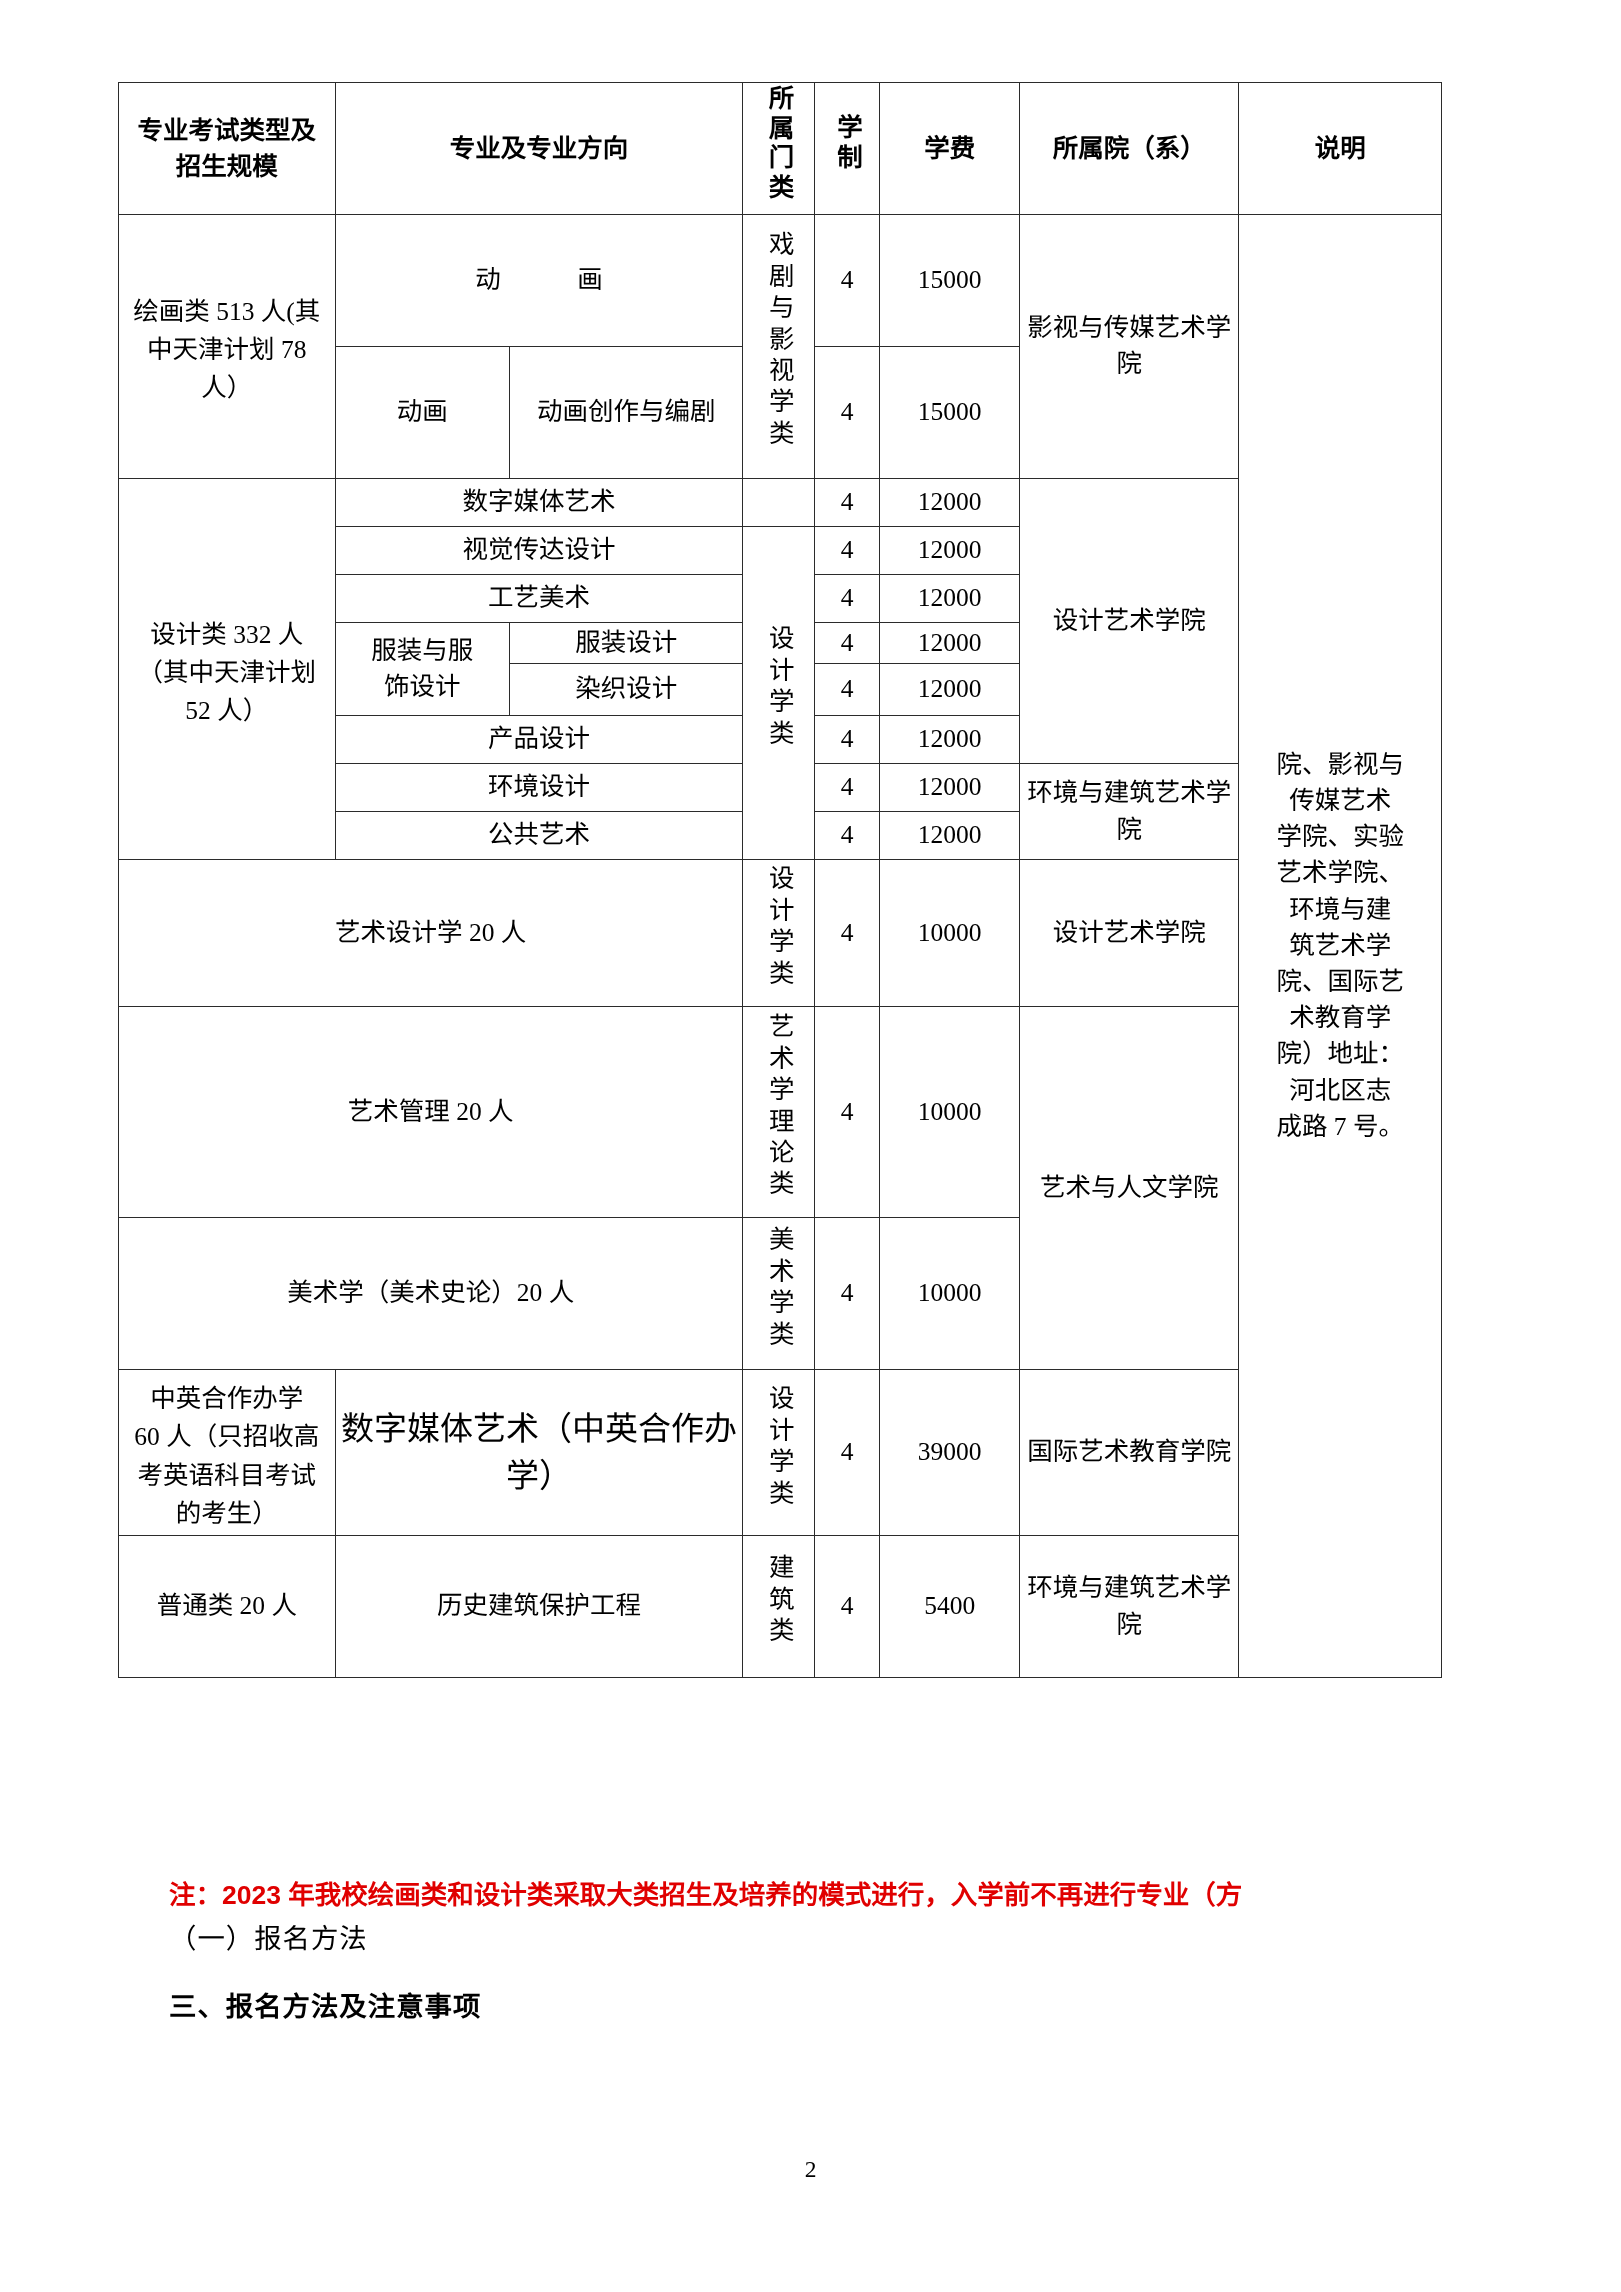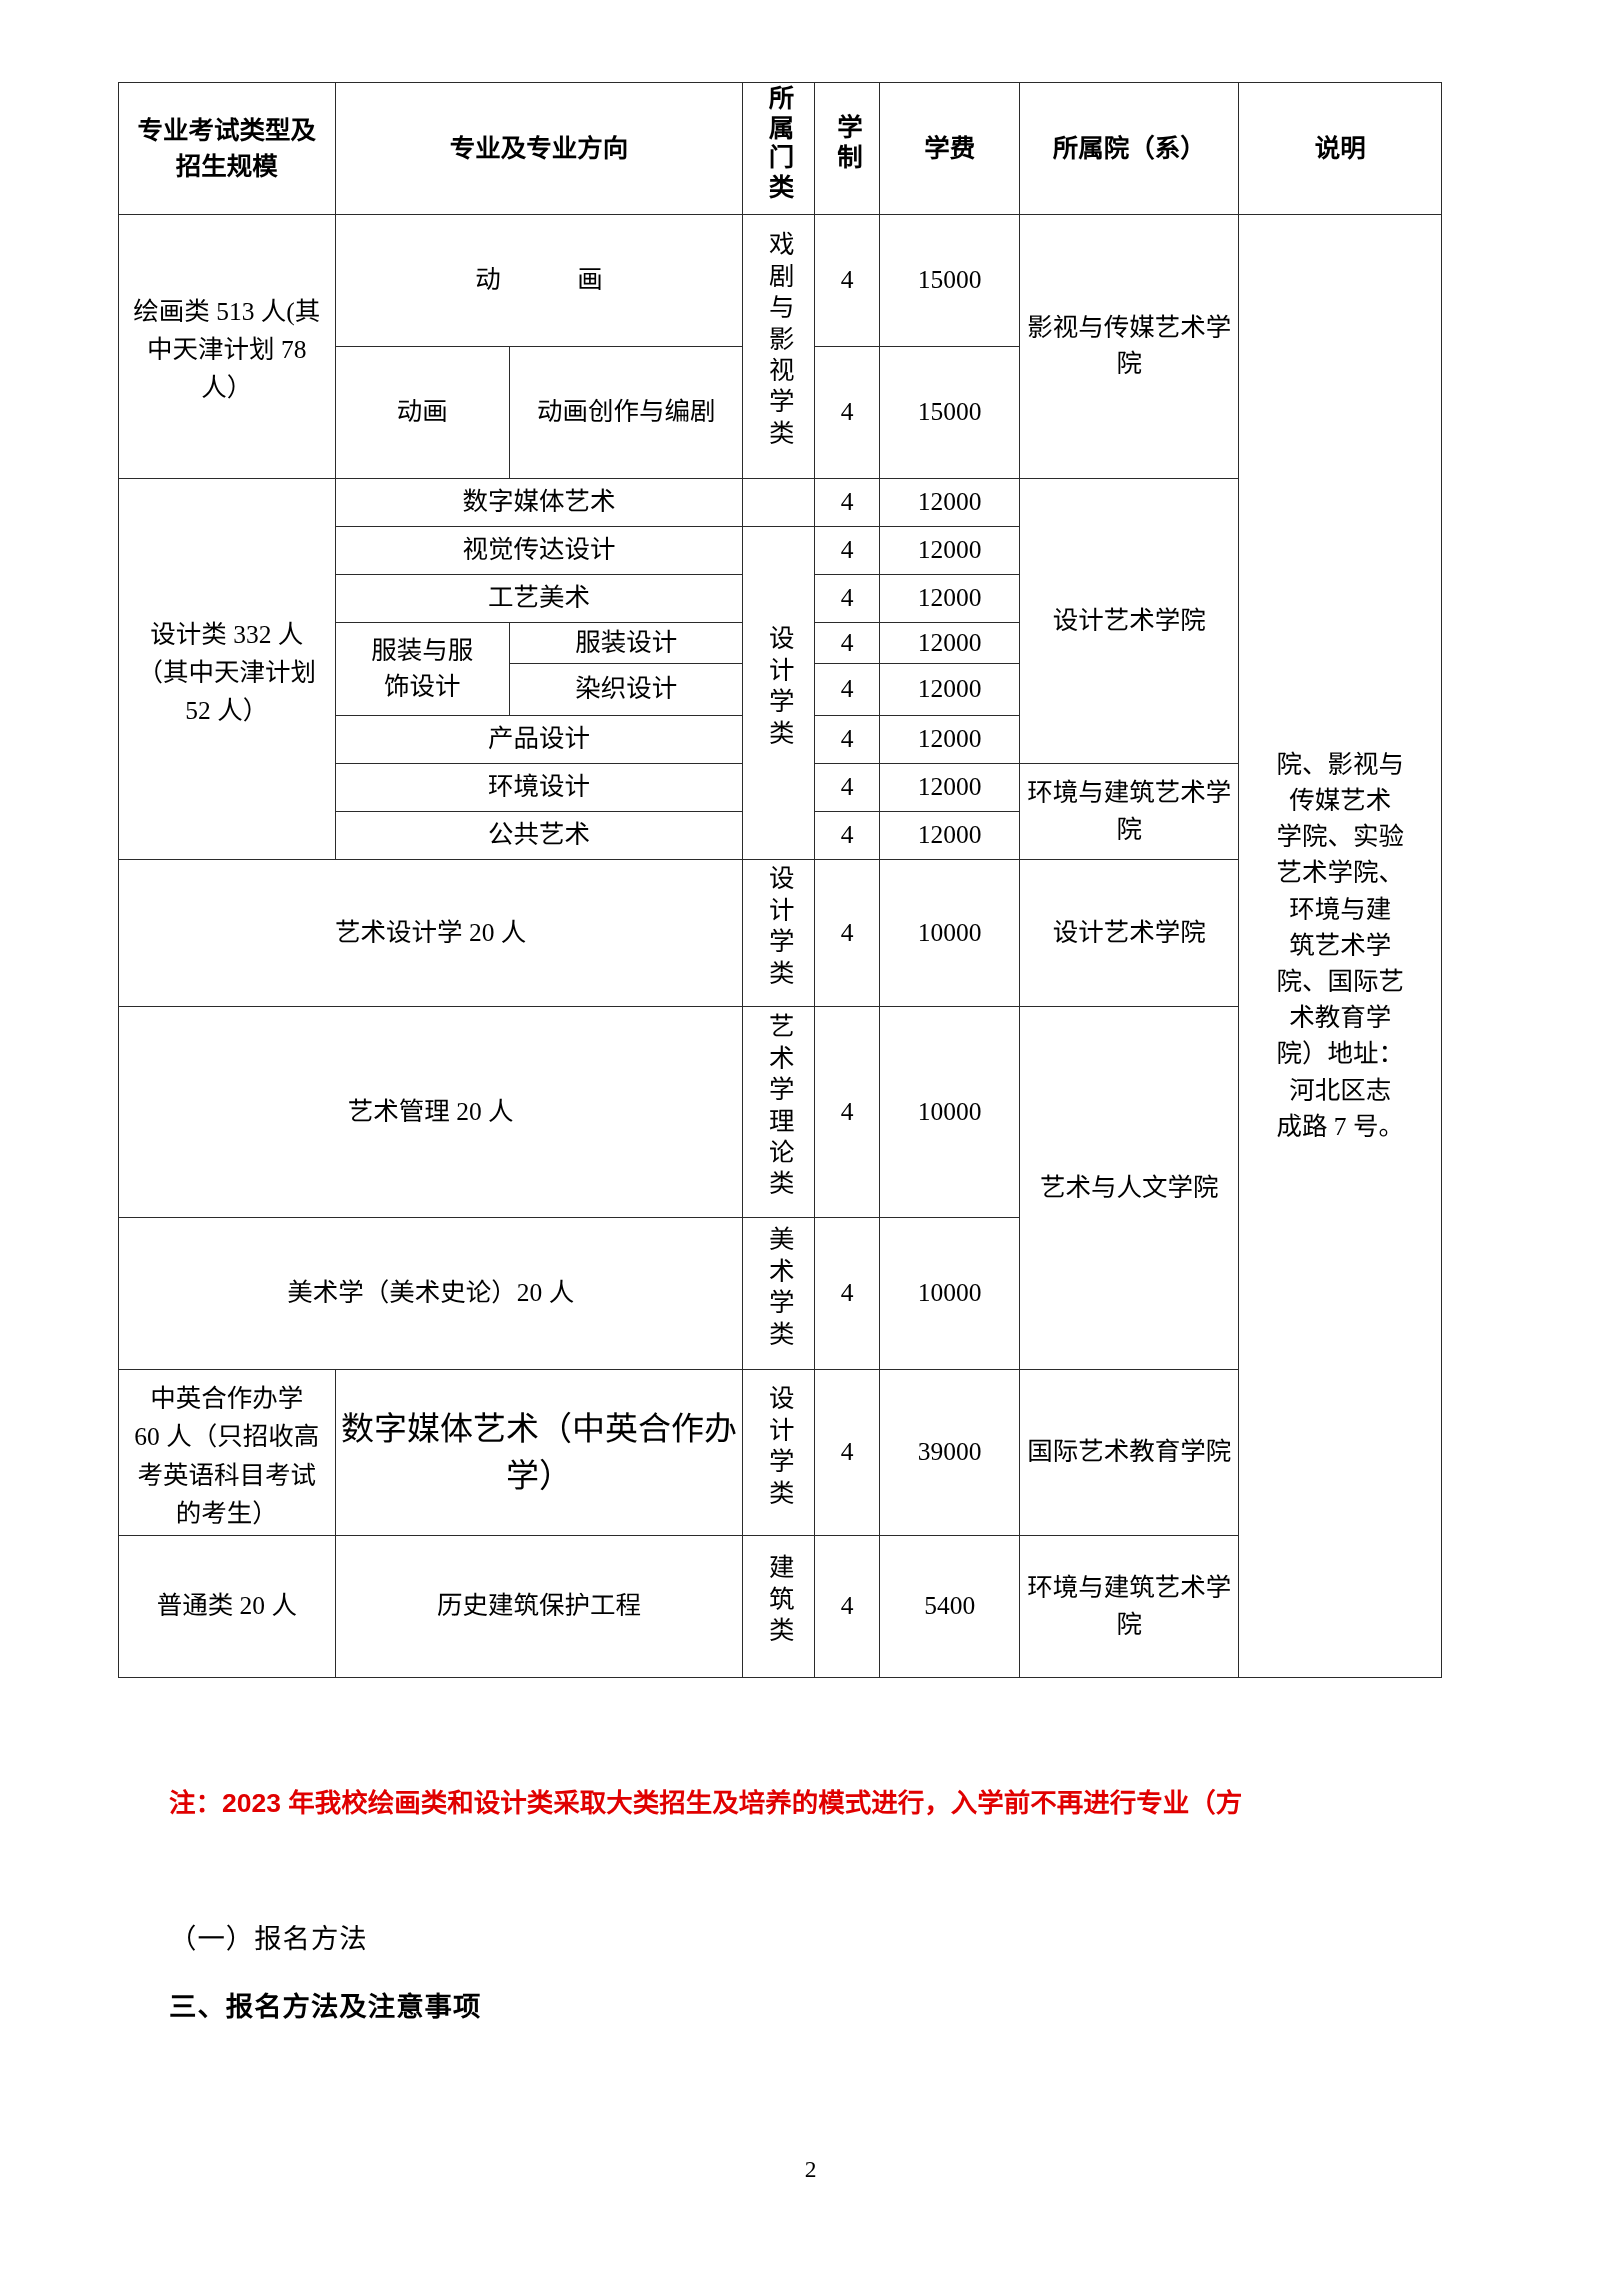--- a/index.html
+++ b/index.html
@@ -312,21 +312,21 @@
           </td>
           <td>4</td>
           <td>5400</td>
           <td>环境与建筑艺术学院</td>
         </tr>
 
       </tbody>
     </table>
   </div>
 
-  <div class="note-red" style="top:1782px">
+  <div class="note-red" style="top:1874px">
     <div class="indent">注：2023 年我校绘画类和设计类采取大类招生及培养的模式进行，入学前不再进行专业（方</div>
   </div>
 
   <div class="heading-bold" style="top:1984px; padding-left:51px">三、报名方法及注意事项</div>
 
   <div class="sub-line" style="top:1916px; padding-left:51px">（一）报名方法</div>
 
   <div class="page-num" style="top:2156px">2</div>
 
 </div>

